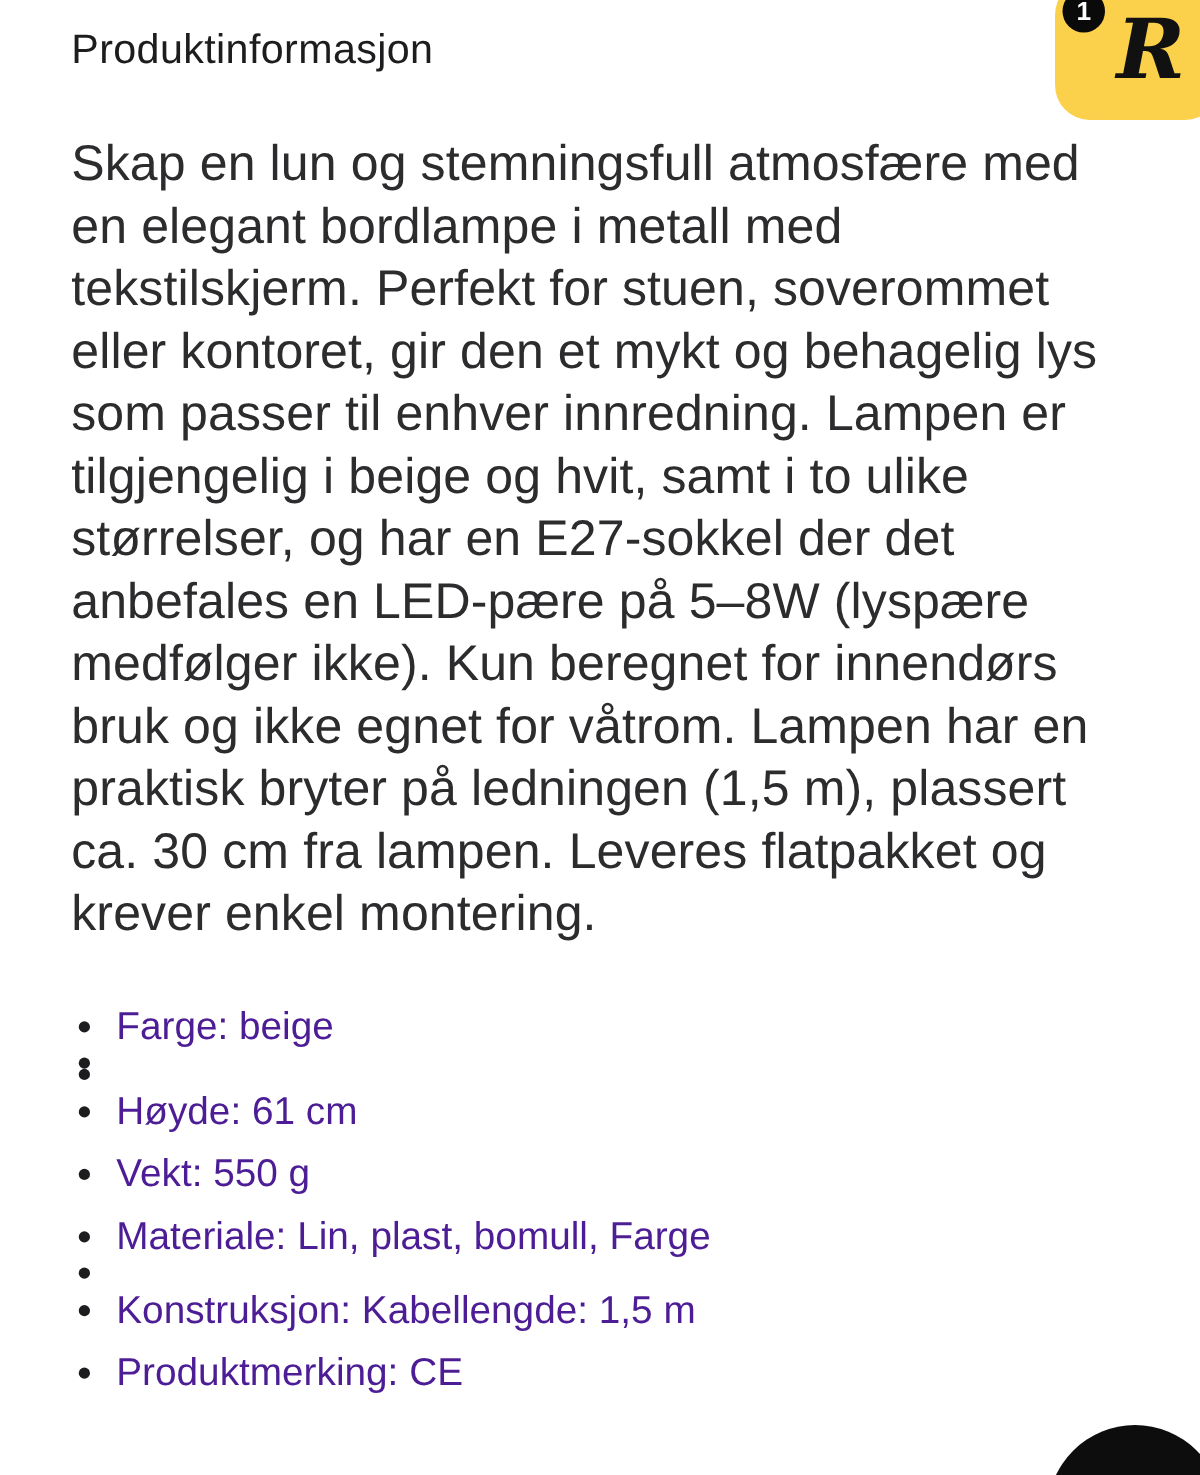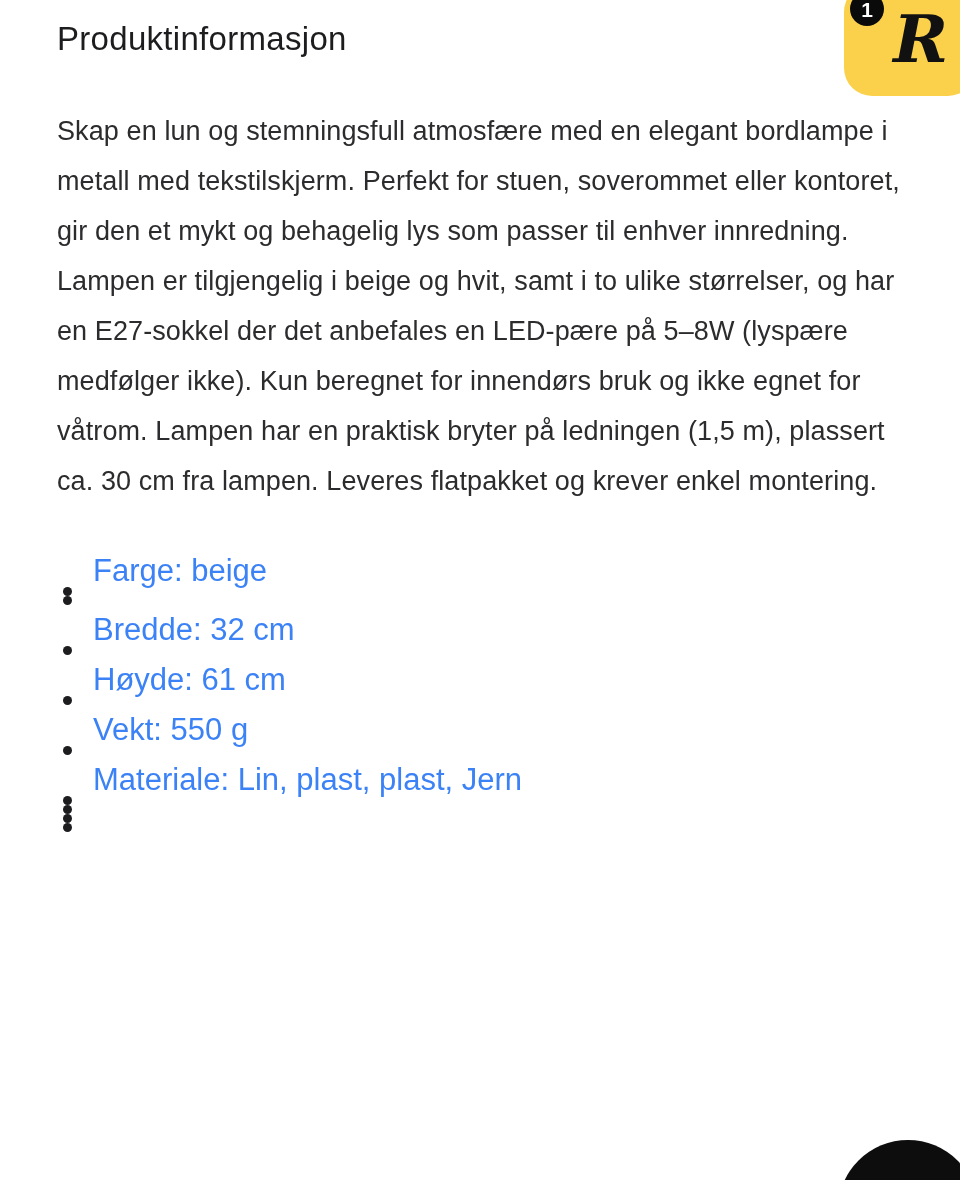--- a/index.html
+++ b/index.html
@@ -18,36 +18,36 @@
   }
   .page-title {
     font-size: 33px;
     font-weight: 400;
     color: #1d1d1f;
     letter-spacing: 0.3px;
     margin-top: 4px;
   }
   .description {
     margin-top: 48px;
-    font-size: 27px;
+    font-size: 40px;
     line-height: 50px;
     color: #2c2c2e;
     max-width: 848px;
     letter-spacing: 0.1px;
   }
   .spec-list {
     list-style: none;
     margin-top: 40px;
   }
   .spec-list li {
     display: flex;
-    align-items: flex-end;
+    align-items: center;
     font-size: 31px;
     line-height: 50px;
-    color: #3b82f6;
+    color: #4c1d95;
   }
   .bullet-dot {
     width: 9px; height: 9px;
     border-radius: 50%;
     background: #1d1d1f;
     margin-left: 6px;
     margin-right: 21px;
     flex: 0 0 auto;
   }
   
@@ -104,42 +104,43 @@
   <ul class="spec-list">
     <li>
       <span class="bullet-dot"></span>
       <span>Farge: beige</span>
     </li>
     <li>
       <span class="bullet-dot"></span>
     </li>
     <li>
       <span class="bullet-dot"></span>
-      <span>Bredde: 32 cm</span>
     </li>
     <li>
       <span class="bullet-dot"></span>
       <span>Høyde: 61 cm</span>
     </li>
     <li>
       <span class="bullet-dot"></span>
       <span>Vekt: 550 g</span>
     </li>
     <li>
       <span class="bullet-dot"></span>
-      <span>Materiale: Lin, plast, plast, Jern</span>
+      <span>Materiale: Lin, plast, bomull, Farge</span>
     </li>
     <li>
       <span class="bullet-dot"></span>
     </li>
     <li>
       <span class="bullet-dot"></span>
+      <span>Konstruksjon: Kabellengde: 1,5 m</span>
     </li>
     <li>
       <span class="bullet-dot"></span>
+      <span>Produktmerking: CE</span>
     </li>
   </ul>
 </div>
 
 <div class="brand-logo">
   <span class="brand-letter">R</span>
   <span class="notification-badge">1</span>
 </div>
 
 <div class="chat-bubble"></div>

